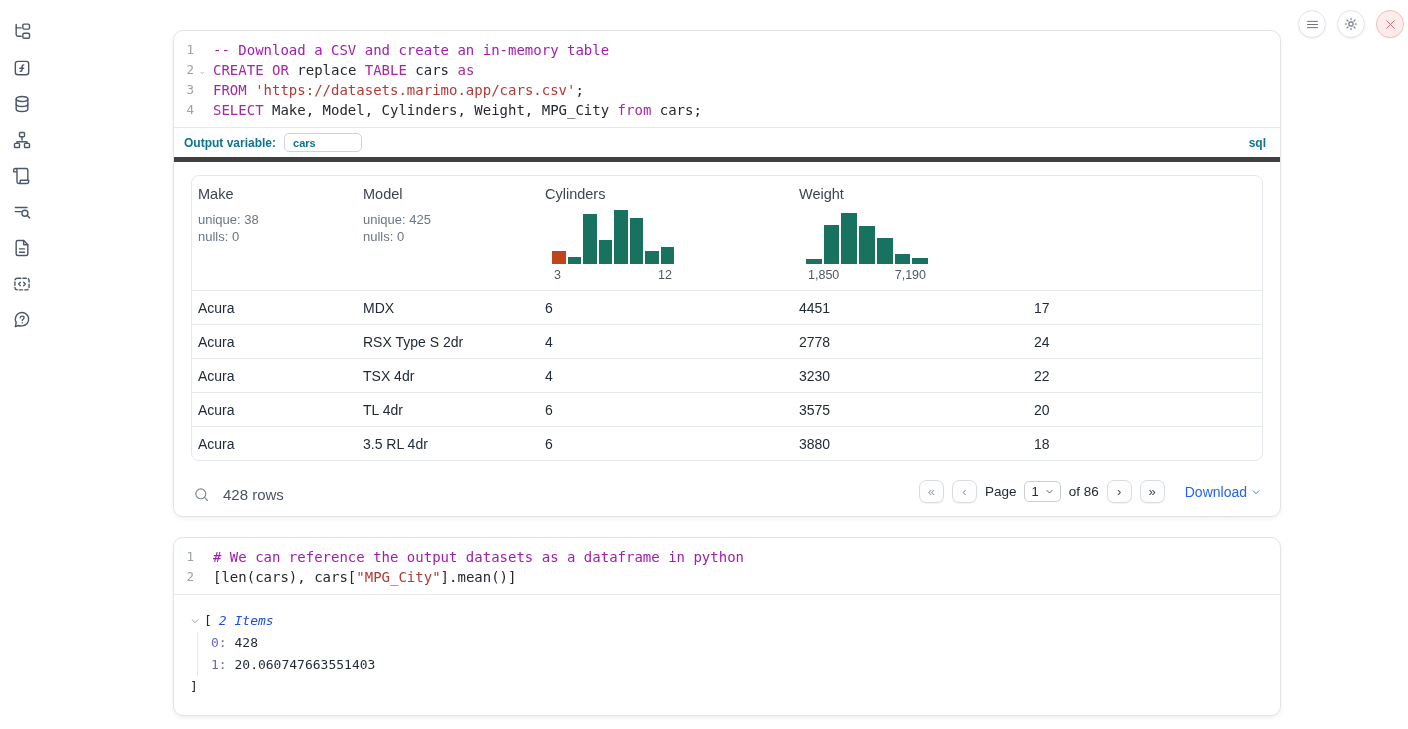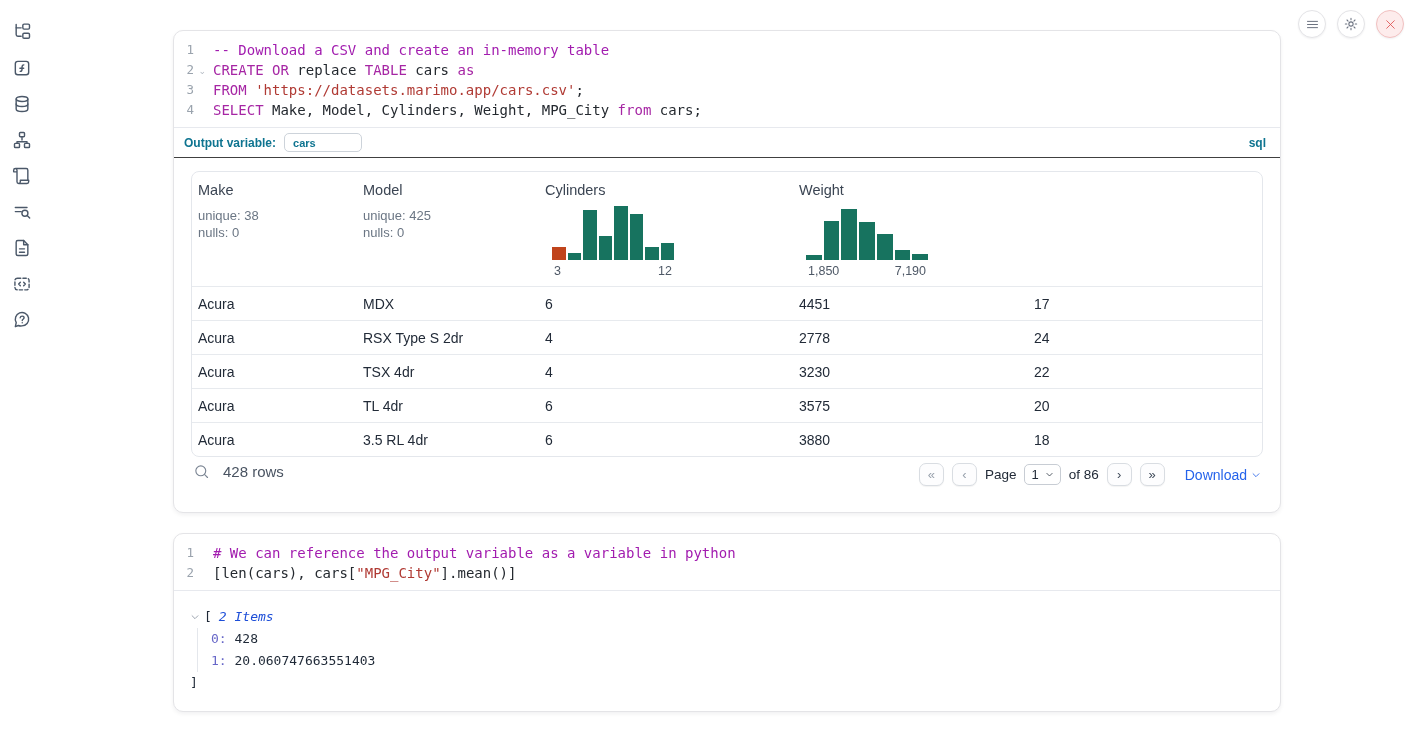--- a/index.html
+++ b/index.html
@@ -39,40 +39,40 @@
   .tok-plain{color:#24292f;}
 
   .outvar-bar{display:flex;align-items:center;height:29px;padding:0 14px 0 10px;
               border-top:1px solid #e7e9ee;box-sizing:content-box;}
   .outvar-label{font-size:12px;font-weight:700;color:#0E7490;}
   .outvar-input{margin-left:8px;width:78px;height:19px;border:1px solid #cdd3da;border-radius:5px;
                 font-size:11px;font-weight:700;color:#0E7490;padding:0 8px;box-sizing:border-box;
                 font-family:"Liberation Sans",sans-serif;outline:none;}
   .lang-badge{margin-left:auto;font-size:12px;font-weight:700;color:#0E7490;}
 
-  .cell-output{border-top:1px solid #404040;padding:13px 17px;}
+  .cell-output{border-top:5px solid #404040;padding:13px 17px;}
 
   
   .data-table{border:1px solid #e4e7ec;border-radius:8px;overflow:hidden;}
   .thead,.trow{display:grid;grid-template-columns:165px 182px 254px 235px 1fr;}
   .thead{padding:10px 0 8px;}
   .th{padding-left:6px;}
   .th-name{font-size:14.5px;color:#3b4553;cursor:pointer;}
   .th-stats{margin-top:9px;font-size:13px;color:#6b7684;line-height:17px;}
   .hist{margin-top:8px;width:122px;margin-left:7px;}
   .hist-bars{display:flex;align-items:flex-end;gap:2px;height:54px;}
   .bar{flex:1;background:#17735F;}
   .bar-hl{background:#C0441C;}
   .hist-labels{display:flex;justify-content:space-between;font-size:12.5px;color:#4e5866;
                margin-top:4px;padding:0 2px;}
   .trow{border-top:1px solid #e7eaee;height:33px;align-items:center;font-size:14px;color:#222b38;}
   .tcell{padding-left:6px;}
 
   
-  .table-footer{display:flex;align-items:flex-start;margin-top:6px;height:36px;padding:0 2px;}
+  .table-footer{display:flex;align-items:flex-end;margin-top:6px;height:36px;padding:0 2px;}
   .search-btn{display:flex;align-items:center;cursor:pointer;}
   .search-btn svg{stroke:#7b8593;fill:none;stroke-width:1.6;stroke-linecap:round;}
   .row-count{margin-left:13px;font-size:15px;color:#4a5462;}
   .pager{margin-left:auto;display:flex;align-items:center;gap:8px;}
   .pg-btn{width:25px;height:23px;border:1px solid #d9dde2;border-radius:7px;background:#fdfdfe;
           box-shadow:0 1px 1px rgba(0,0,0,.05);color:#3f4a59;font-size:13px;display:flex;
           align-items:center;justify-content:center;cursor:pointer;box-sizing:border-box;}
   .pg-btn.muted{color:#98a1ac;}
   .page-label,.of-label{font-size:13.5px;color:#222b38;}
   .page-select{border:1px solid #c8cdd4;border-radius:5px;height:21px;padding:0 6px;display:flex;
@@ -331,21 +331,21 @@
             </div>
           </div>
         </div>
       </div>
     </section>
 
     <section class="cell">
       <div class="code-area">
           <div class="code-line">
             <div class="gutter">1</div>
-            <div class="code-text"><span class="tok-comment"># We can reference the output variable as a variable in python</span></div>
+            <div class="code-text"><span class="tok-comment"># We can reference the output datasets as a dataframe in python</span></div>
           </div>
           <div class="code-line">
             <div class="gutter">2</div>
             <div class="code-text"><span class="tok-plain">[len(cars), cars[</span><span class="tok-str">"MPG_City"</span><span class="tok-plain">].mean()]</span></div>
           </div>
         </div>
 
       <div class="tree-output">
         <div class="t-head">
           <span class="t-chevron">

